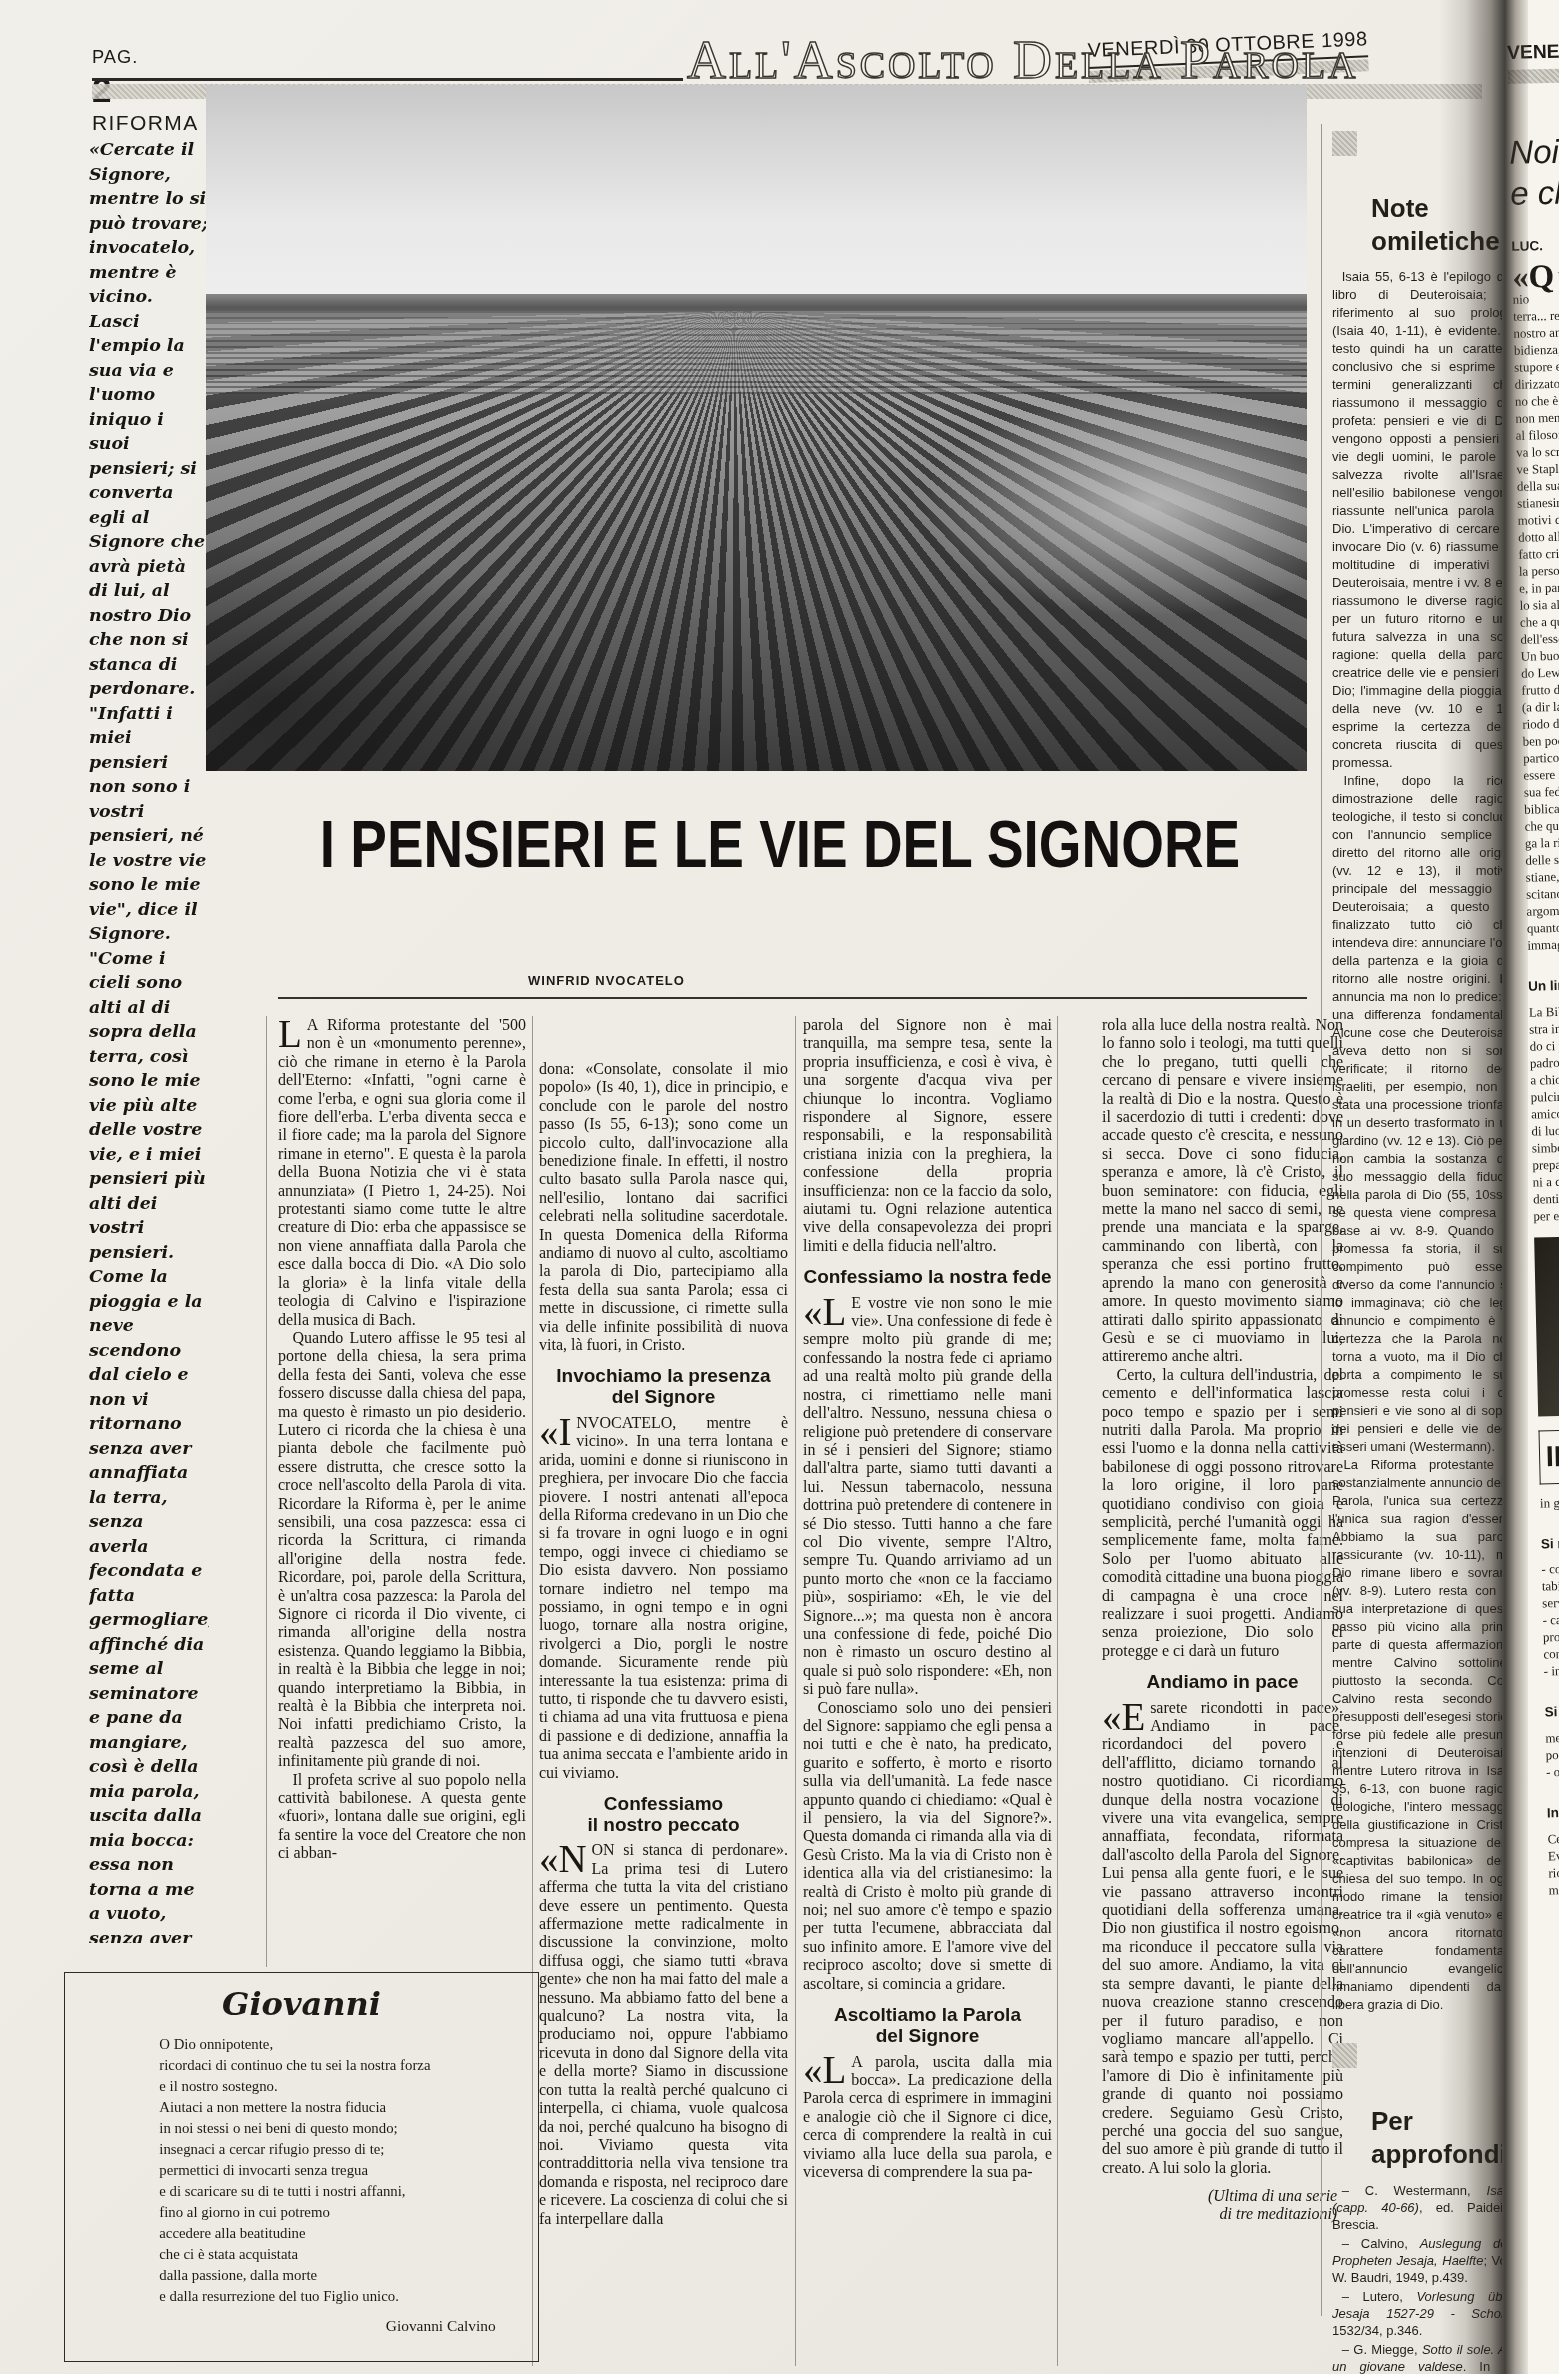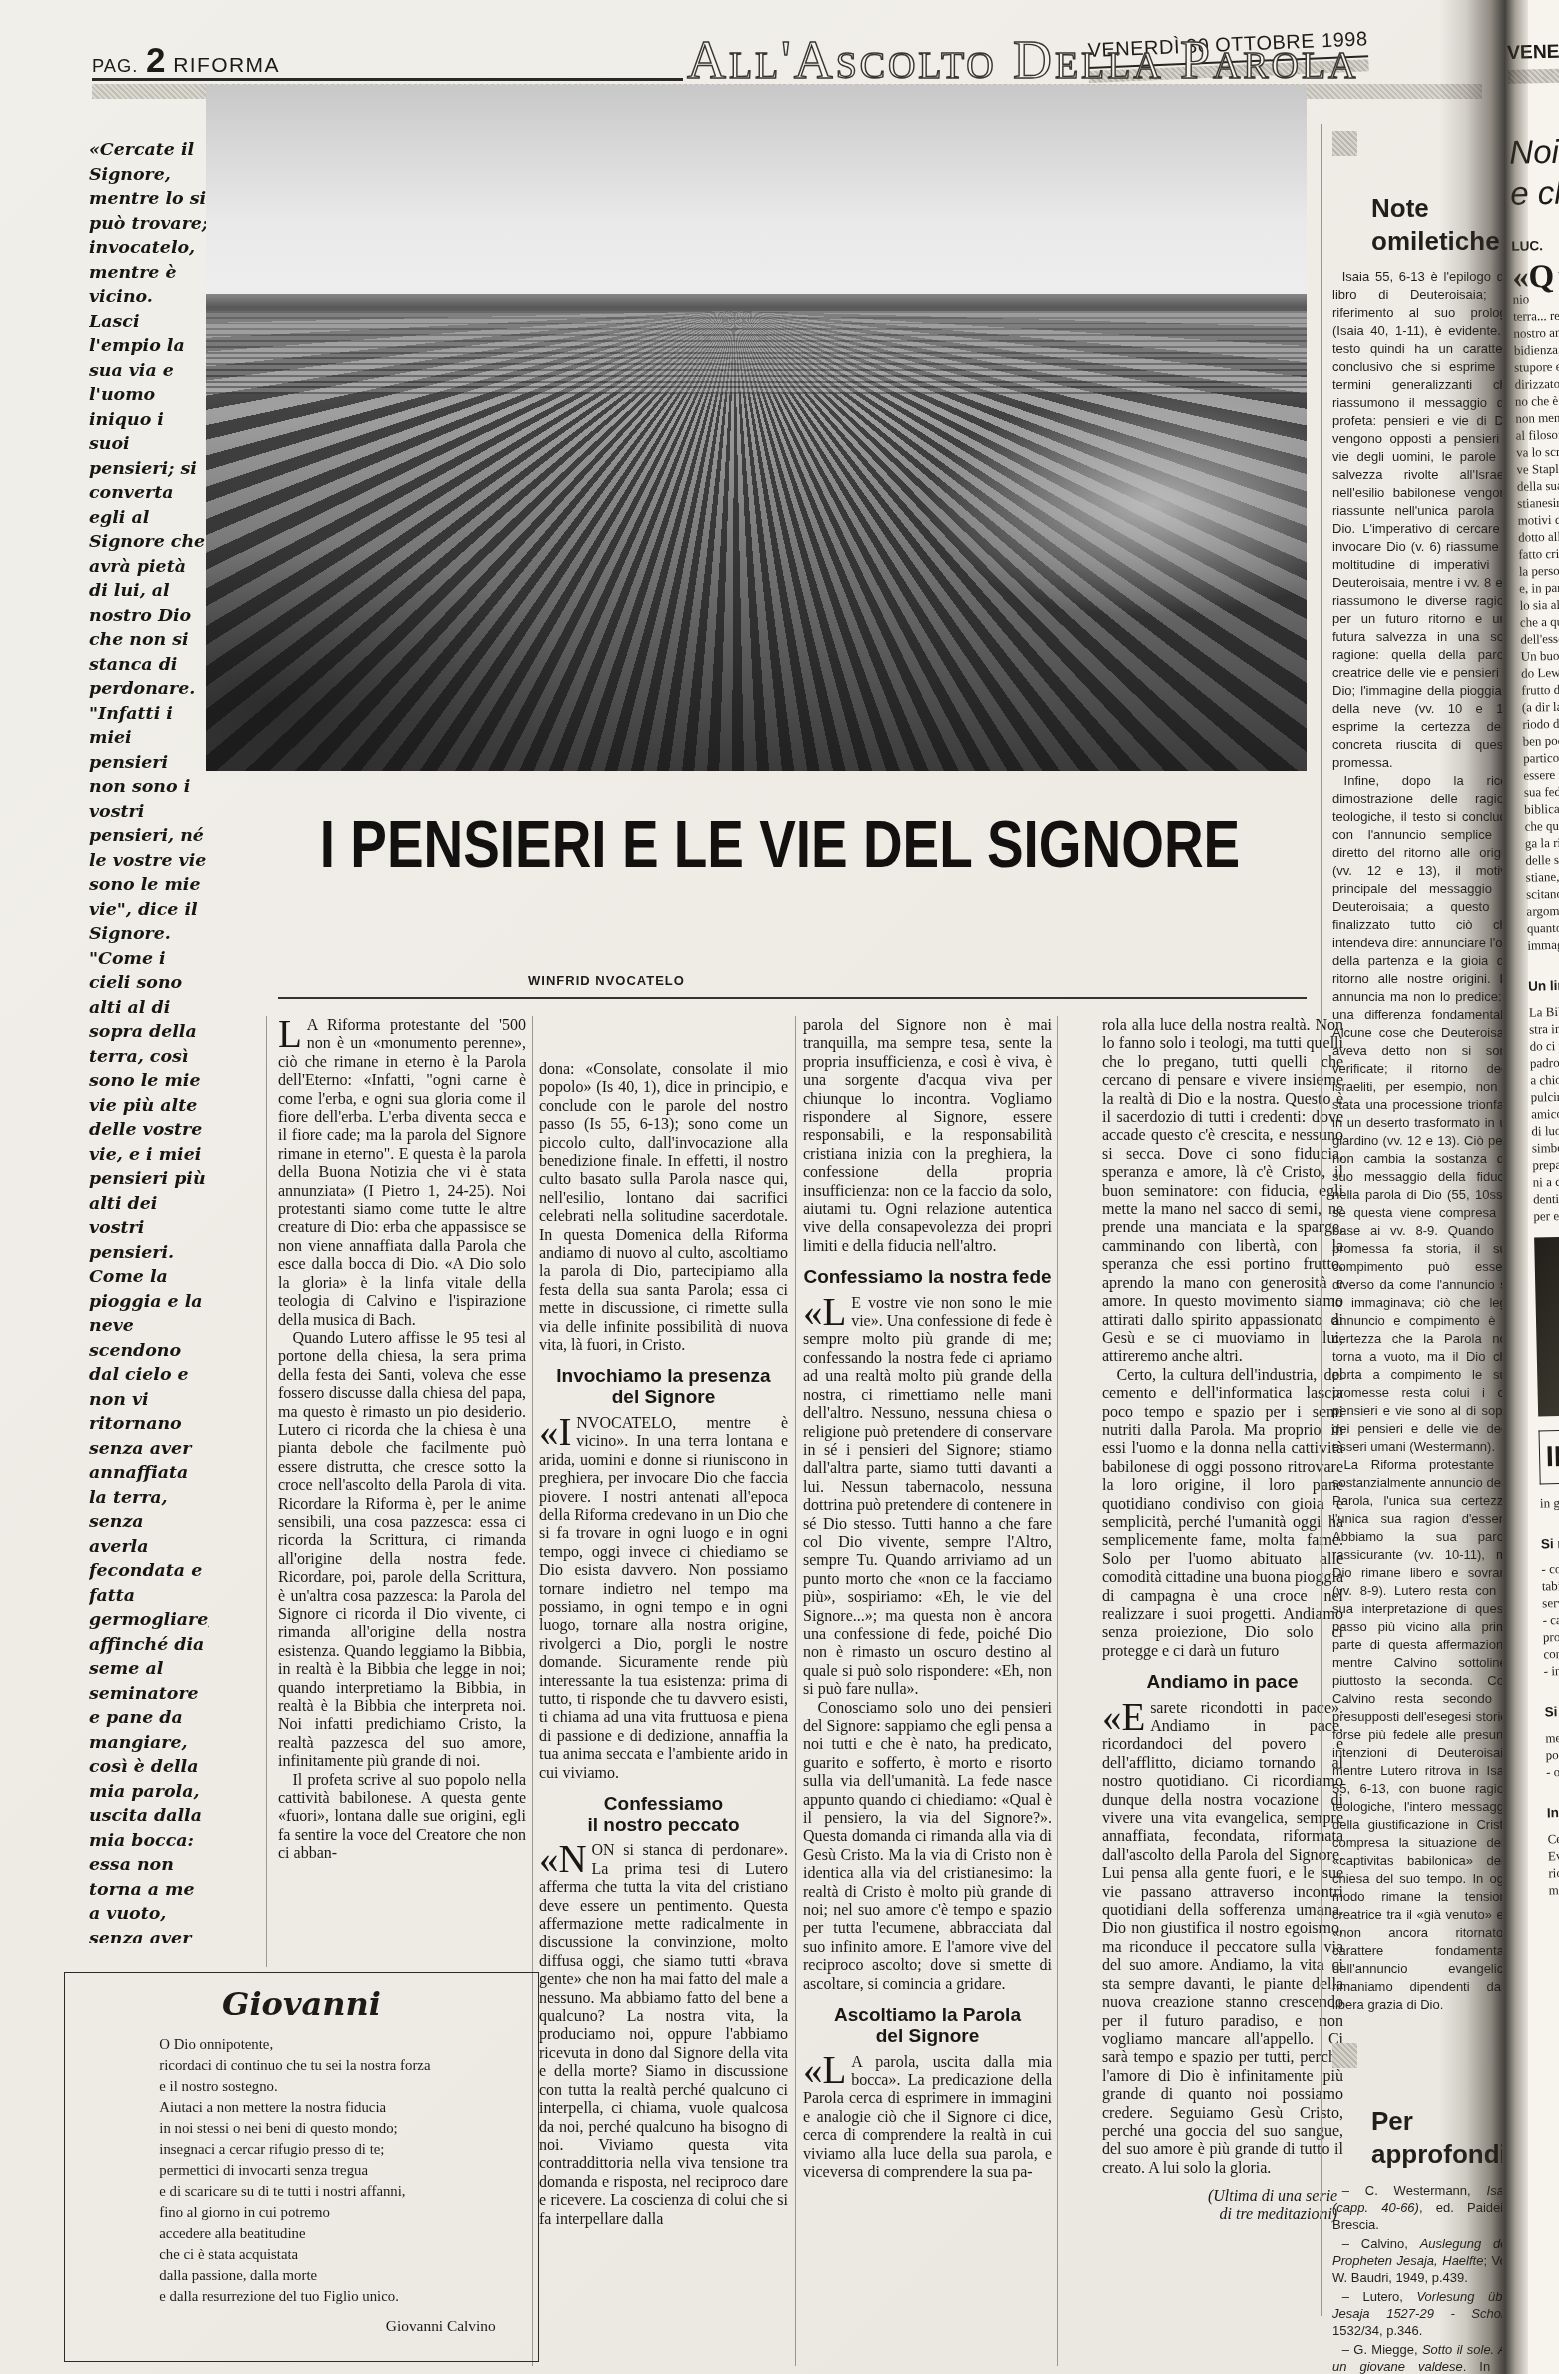--- a/index.html
+++ b/index.html
@@ -1,19 +1,19 @@
 <!DOCTYPE html>
 <html><head>
 <meta charset="utf-8">
 <style>
   html,body{margin:0;padding:0;}
   body{width:1559px;height:2374px;position:relative;background:#e6e4de;font-family:"Liberation Serif",serif;color:#1c1b17;overflow:hidden;}
   .page-main{position:absolute;left:0;top:0;width:1502px;height:2374px;background:linear-gradient(135deg,#f1efe9 0%,#edebe4 55%,#e9e7df 100%);}
   
-  .hdr-left{position:absolute;left:92px;top:46px;display:flex;align-items:baseline;gap:7.7px;font-family:"Liberation Sans",sans-serif;}
+  .hdr-left{position:absolute;left:92px;top:46px;display:flex;align-items:baseline;gap:7.7px;font-family:"Liberation Sans",sans-serif;flex-direction:column;}
   .hdr-left .pag{font-size:18.3px;letter-spacing:1px;}
   .hdr-left .pnum{font-size:35px;font-weight:bold;line-height:0.8;}
   .hdr-left .brand{font-size:21px;letter-spacing:1.4px;}
   .hdr-rule{position:absolute;left:92px;top:78px;width:591px;height:2.9px;background:#2a2925;}
   .halftone{background:repeating-linear-gradient(45deg,#b9b6ae 0 1.9px,#d6d3cb 1.9px 3.9px);}
   .hdr-band{position:absolute;left:92px;top:84px;width:1390px;height:15.4px;opacity:.85;}
   .masthead{position:absolute;left:687px;top:29px;font-family:"Liberation Serif",serif;font-variant:small-caps;font-size:54px;letter-spacing:2.9px;color:#f3f2ec;-webkit-text-stroke:1.4px #38362f;text-shadow:0 0 1px #55524a;white-space:nowrap;z-index:3;}
   .hdr-date{position:absolute;left:1089px;top:39px;transform:rotate(-2.4deg);transform-origin:left bottom;font-family:"Liberation Sans",sans-serif;font-size:20px;letter-spacing:0.5px;white-space:nowrap;z-index:2;}
   .hdr-date .dline{border-bottom:2.4px solid #25241f;padding-bottom:4.8px;}
   .hdr-date .dband{height:12.6px;margin-top:1.9px;}

